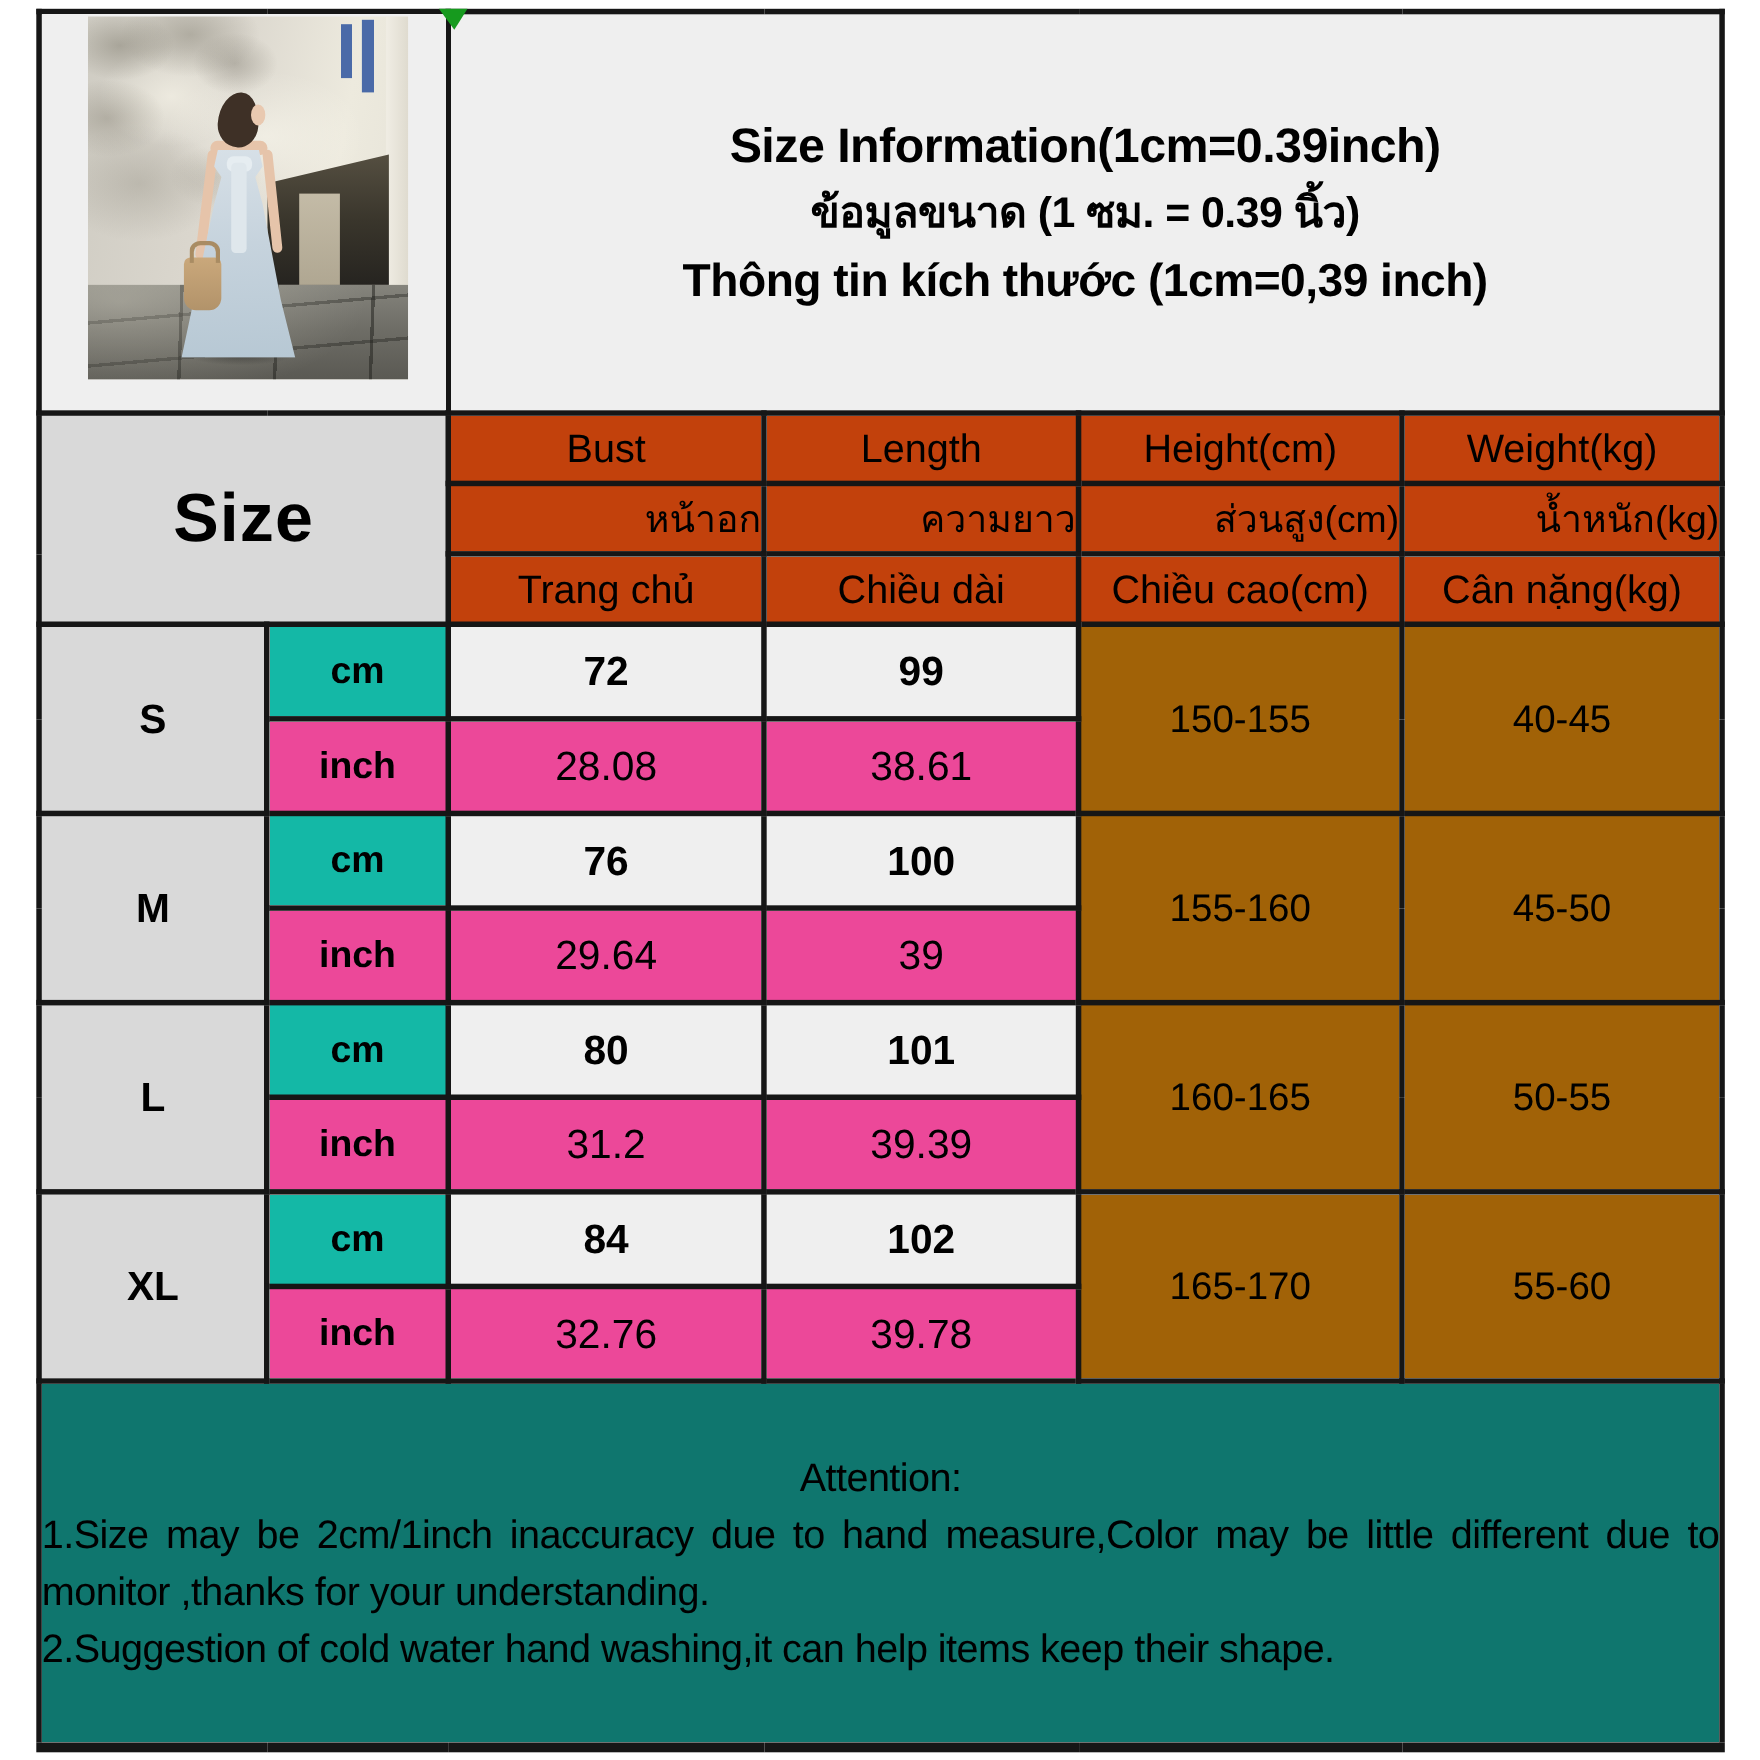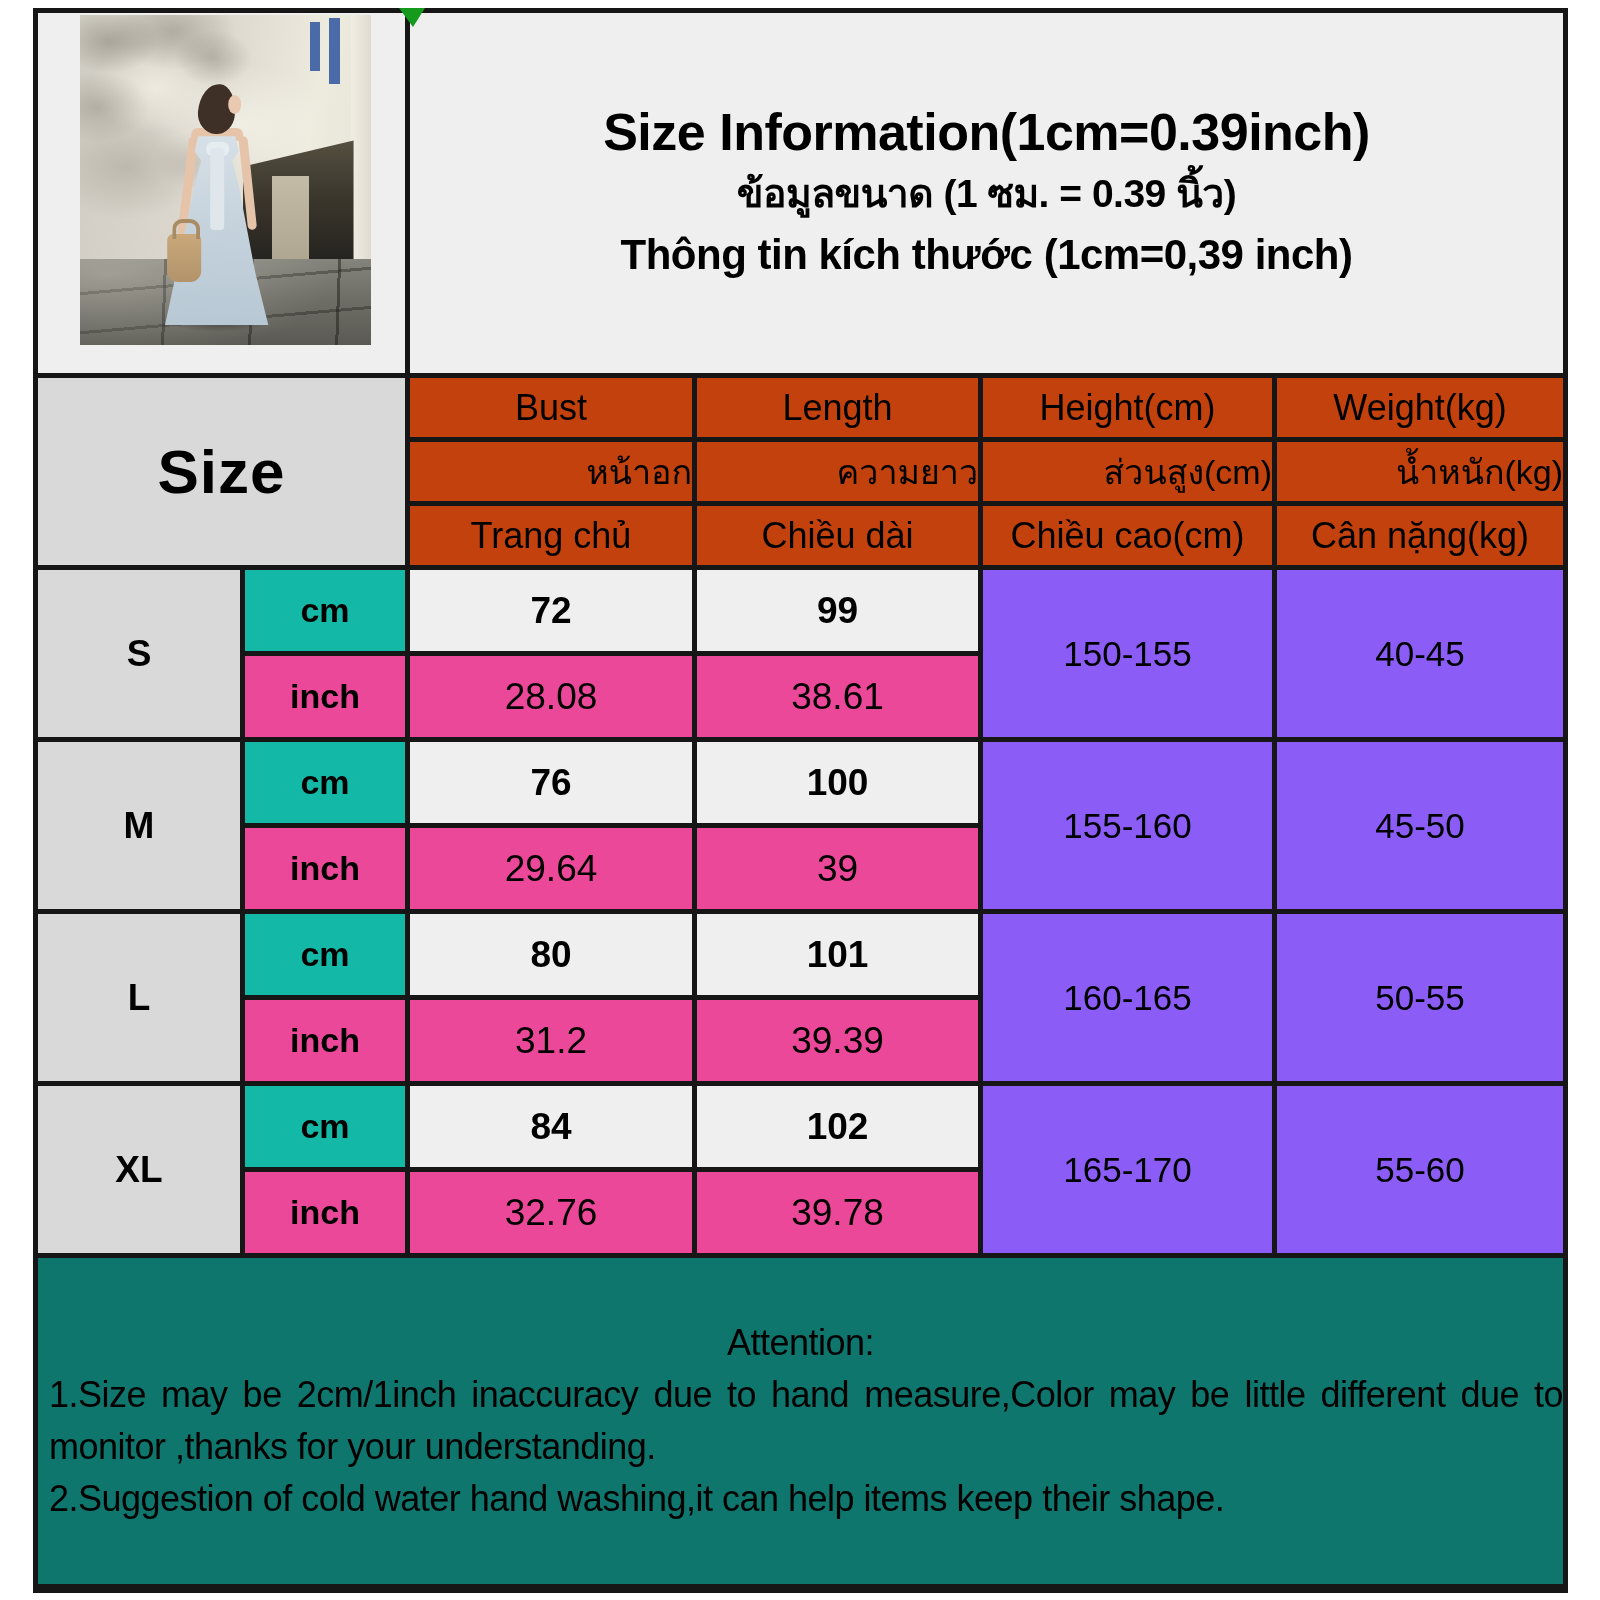--- a/index.html
+++ b/index.html
@@ -20,47 +20,47 @@
     padding:0;overflow:hidden;
   }
 
   .r-top td{height:360px;}
   .r-h td{height:59px;}
   .r-d td{height:81px;}
 
   
   .title-cell{background:#efefef;}
   .title-line{display:block;font-weight:bold;line-height:61px;letter-spacing:-0.5px;}
-  .title-en{font-size:52px;}
+  .title-en{font-size:44px;}
   .title-th{font-size:39px;}
   .title-vi{font-size:42px;}
 
   
   .size-head{font-size:62px;font-weight:bold;background:#d9d9d9;letter-spacing:1px;}
   .col-head{font-size:36px;font-weight:normal;background:#c2410c;}
   .col-head.th-h{font-size:34px;text-align:right;}
   .col-head.vi-h{font-size:36px;}
 
   
   .c-letter{font-size:37px;font-weight:bold;background:#d9d9d9;}
   .c-unit{font-size:34px;font-weight:bold;}
   .u-cm{background:#14b8a6;}
   .u-in{background:#ec4899;}
   .v-cm{font-size:37px;font-weight:bold;background:#efefef;}
   .v-in{font-size:37px;font-weight:normal;background:#ec4899;}
-  .c-range{font-size:35px;font-weight:normal;background:#8b5cf6;}
+  .c-range{font-size:35px;font-weight:normal;background:#a16207;}
 
   
   .att{
     background:#0f766e;text-align:left;vertical-align:top;
     padding:8px 12px 0 8px;font-size:36px;line-height:52px;height:326px;
     letter-spacing:-0.5px;
   }
   .att-heading{display:block;}
-  .att-note{display:block;text-align:justify;margin-left:11px;}
+  .att-note{display:block;text-align:justify;}
 
   
   .marker{
     position:absolute;left:399px;top:8px;width:0;height:0;
     border-left:14px solid transparent;border-right:12px solid transparent;
     border-top:19px solid #169a1e;z-index:5;
   }
 
   
   .photo-cell{background:#efefef;position:relative;}

